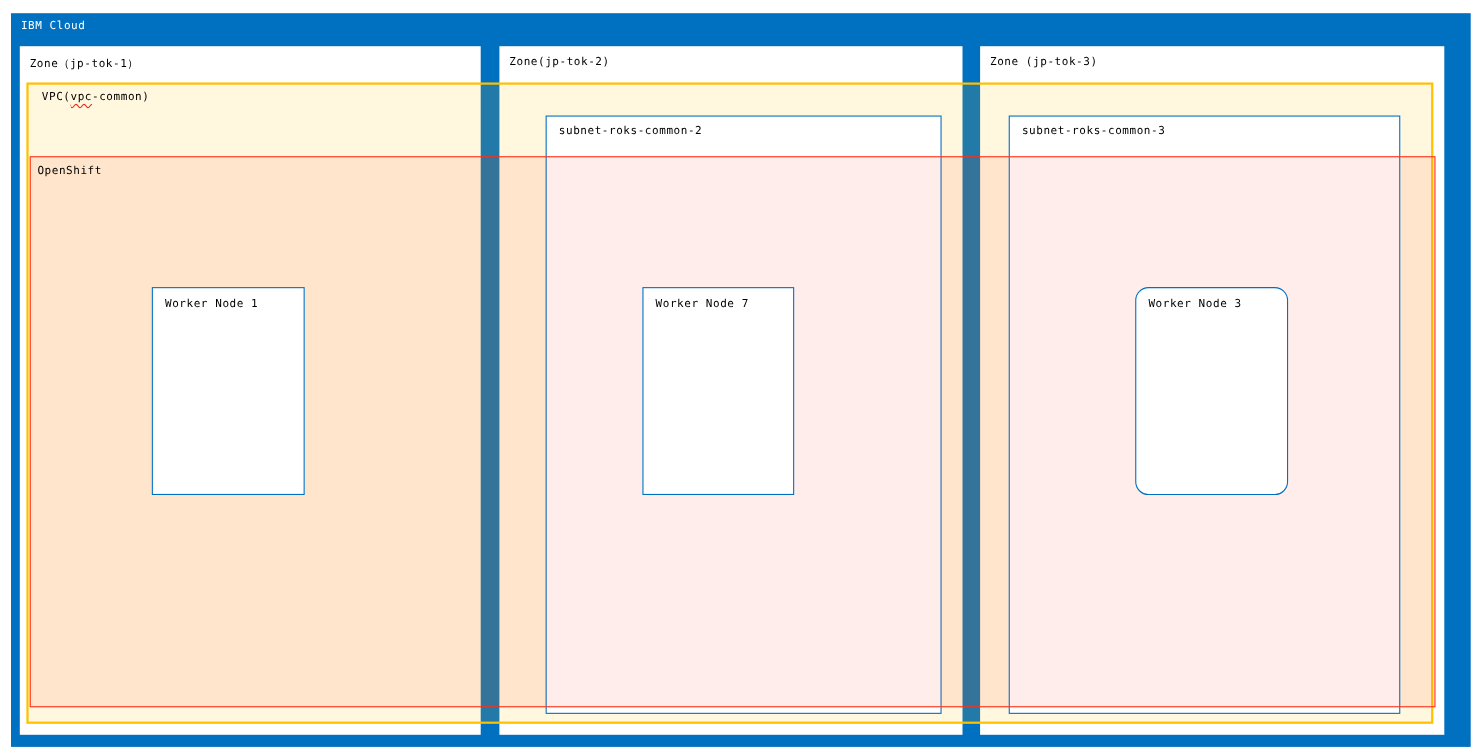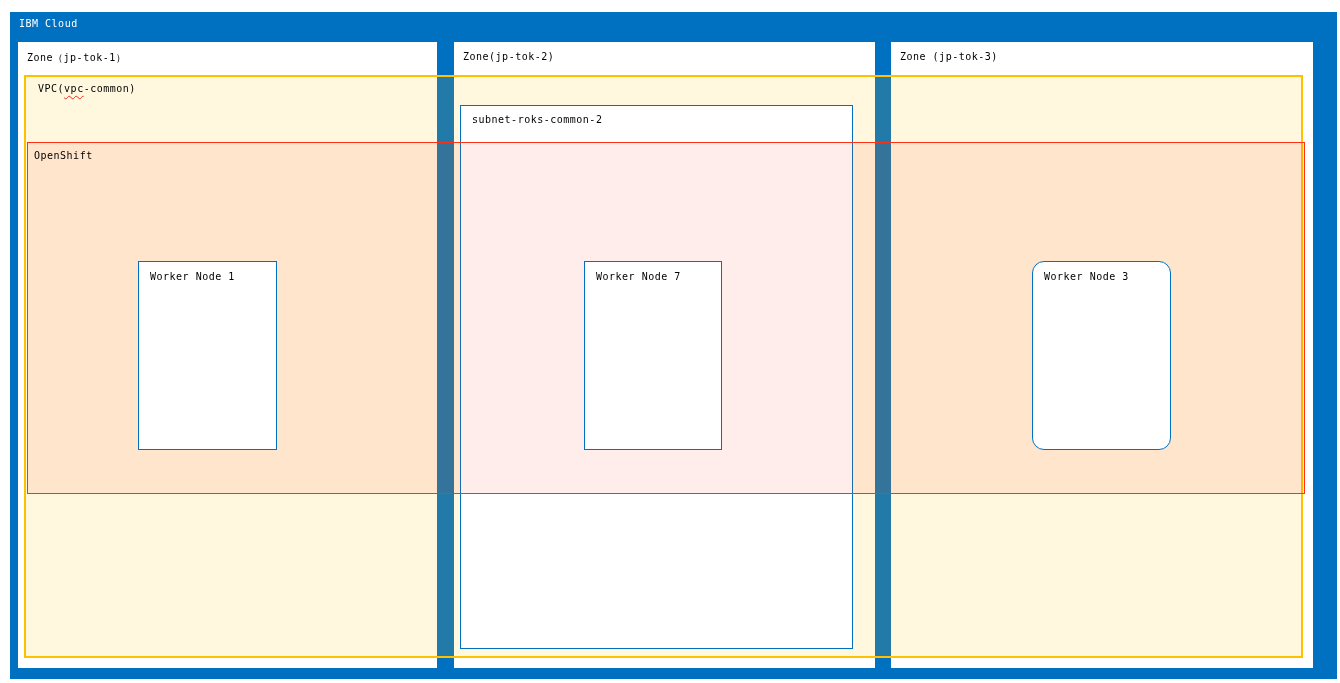--- a/index.html
+++ b/index.html
@@ -65,32 +65,32 @@
     text-align: center;
   }
 
   
   .subnet {
     top: 105px; height: 544px;
     background: #ffffff;
     border: 1.5px solid var(--box-border-blue, #0070C0);
   }
   .subnet-1 { left: 34px;  width: 357px; }
-  .subnet-2 { left: 460px; width: 393px; }
+  .subnet-2 { left: 496px; width: 360px; }
   .subnet-3 { left: 917px; width: 356px; }
   .subnet-label {
     left: 11px; top: 8px;
     white-space: nowrap;
     color: #000000;
   }
 
   
   .openshift {
     left: 27px; top: 142px;
-    width: 1278px; height: 352px;
+    width: 1278px; height: 501px;
     border: 1.5px solid var(--openshift-border, #FF3018);
     background: var(--openshift-fill, rgba(255,48,24,0.085));
   }
   .openshift-label {
     left: 6px; top: 7px;
     white-space: nowrap;
     color: #000000;
   }
 
   
@@ -128,20 +128,23 @@
     <div class="abs zone-label">Zone (jp-tok-3)</div>
   </div>
 
   <div class="abs vpc">
     <div class="abs vpc-label"><span>VPC(</span><span class="squiggle">vpc</span><span>-common)</span></div>
   </div>
 
   <div class="abs subnet subnet-2">
     <div class="abs subnet-label">subnet-roks-common-2</div>
   </div>
+  <div class="abs subnet subnet-3">
+    <div class="abs subnet-label">subnet-roks-common-3</div>
+  </div>
 
   <div class="abs openshift">
     <div class="abs openshift-label">OpenShift</div>
   </div>
 
   <div class="abs worker worker-1">
     <div class="abs worker-label">Worker Node 1</div>
   </div>
   <div class="abs worker worker-2">
     <div class="abs worker-label">Worker Node 7</div>

